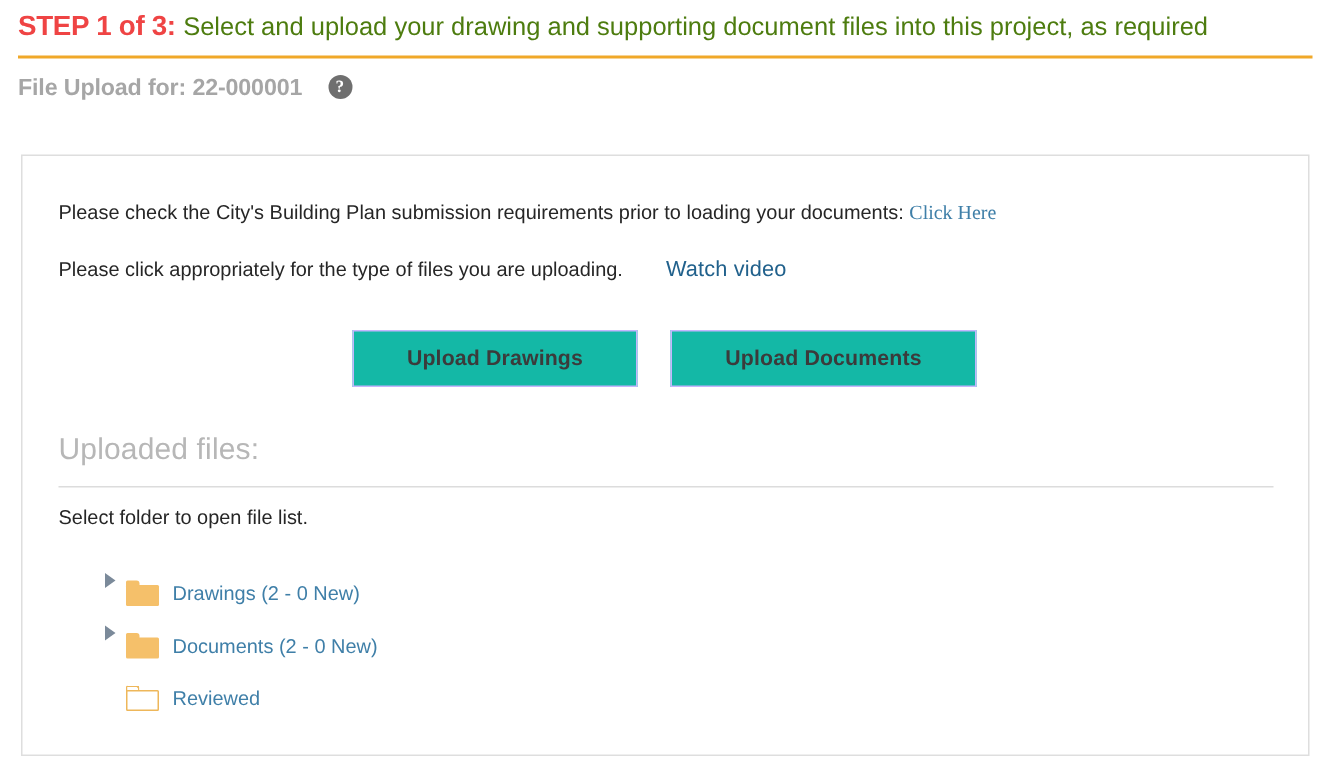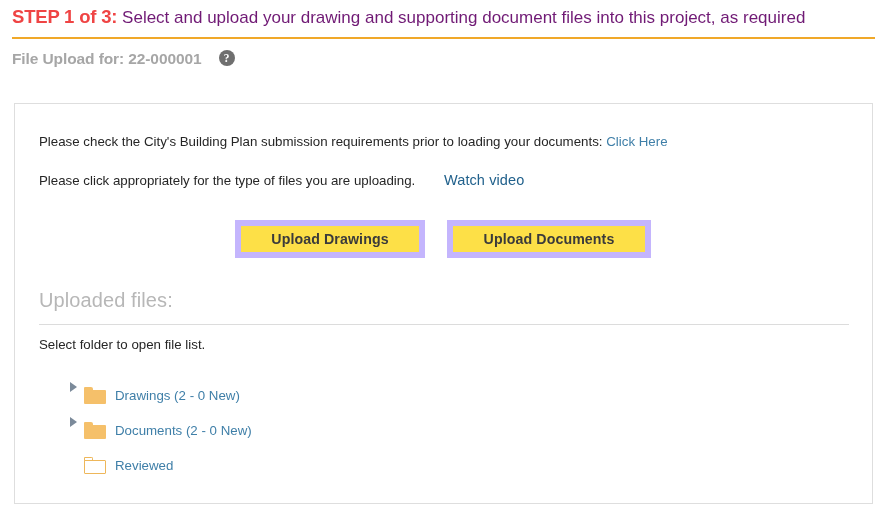--- a/index.html
+++ b/index.html
@@ -28,21 +28,21 @@
     font-size: 17.5px;
     line-height: 24px;
   }
   .step-label {
     font-weight: bold;
     color: #ef4444;
     font-size: 18.5px;
     letter-spacing: -0.2px;
   }
   .step-desc {
-    color: #701a75;
+    color: #4d7c0f;
     font-size: 17px;
   }
   .header-rule {
     position: absolute;
     left: 12px;
     top: 37px;
     width: 863px;
     height: 2px;
     background: #f0a829;
   }
@@ -96,39 +96,40 @@
     white-space: nowrap;
     line-height: 18px;
   }
   .para-1 { left: 24px; top: 29px; }
   .para-2 { left: 24px; top: 67px; }
 
   .link {
     color: #3f7fa8;
     text-decoration: none;
     cursor: pointer;
+    font-family: Liberation Serif, serif;
   }
   .link-strong {
     color: #21618c;
     font-weight: normal;
     font-size: 14.5px;
     text-decoration: none;
     cursor: pointer;
     margin-left: 25px;
     letter-spacing: 0.1px;
   }
   .bold-inline { font-weight: normal; }
 
   
   .btn {
     position: absolute;
     top: 116px;
     height: 38px;
-    border: 6px solid #c4b5fd;
-    background: #fde047;
+    border: 1px solid #c4b5fd;
+    background: #14b8a6;
     color: #3b3b3b;
     font-family: "Liberation Sans", sans-serif;
     font-weight: bold;
     font-size: 14.2px;
     cursor: pointer;
     box-sizing: border-box;
     padding: 0;
     letter-spacing: 0.1px;
   }
   .btn-drawings { left: 220px; width: 190px; }

